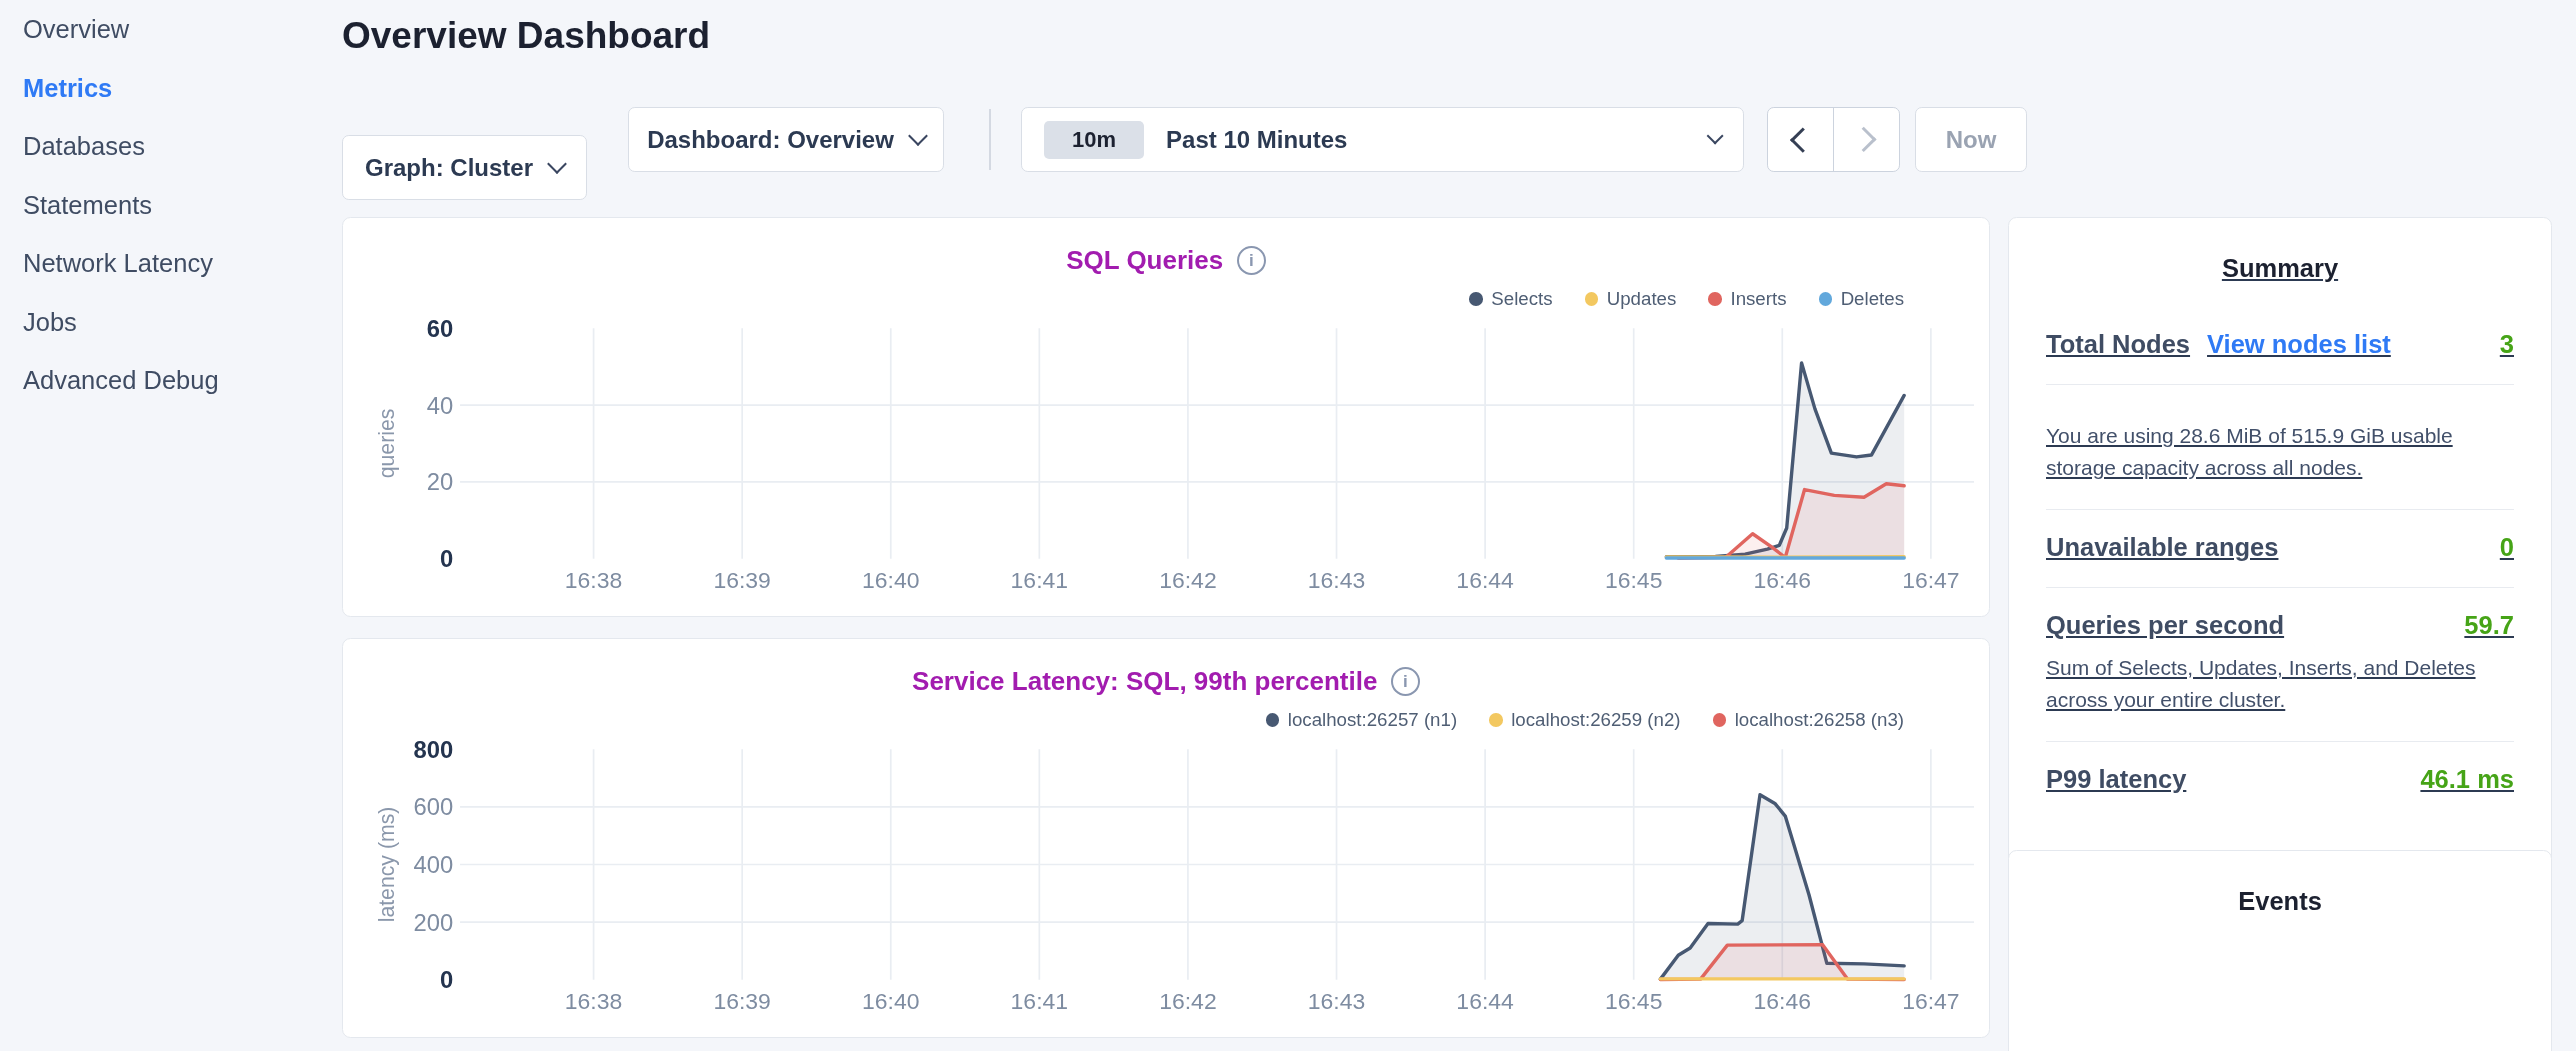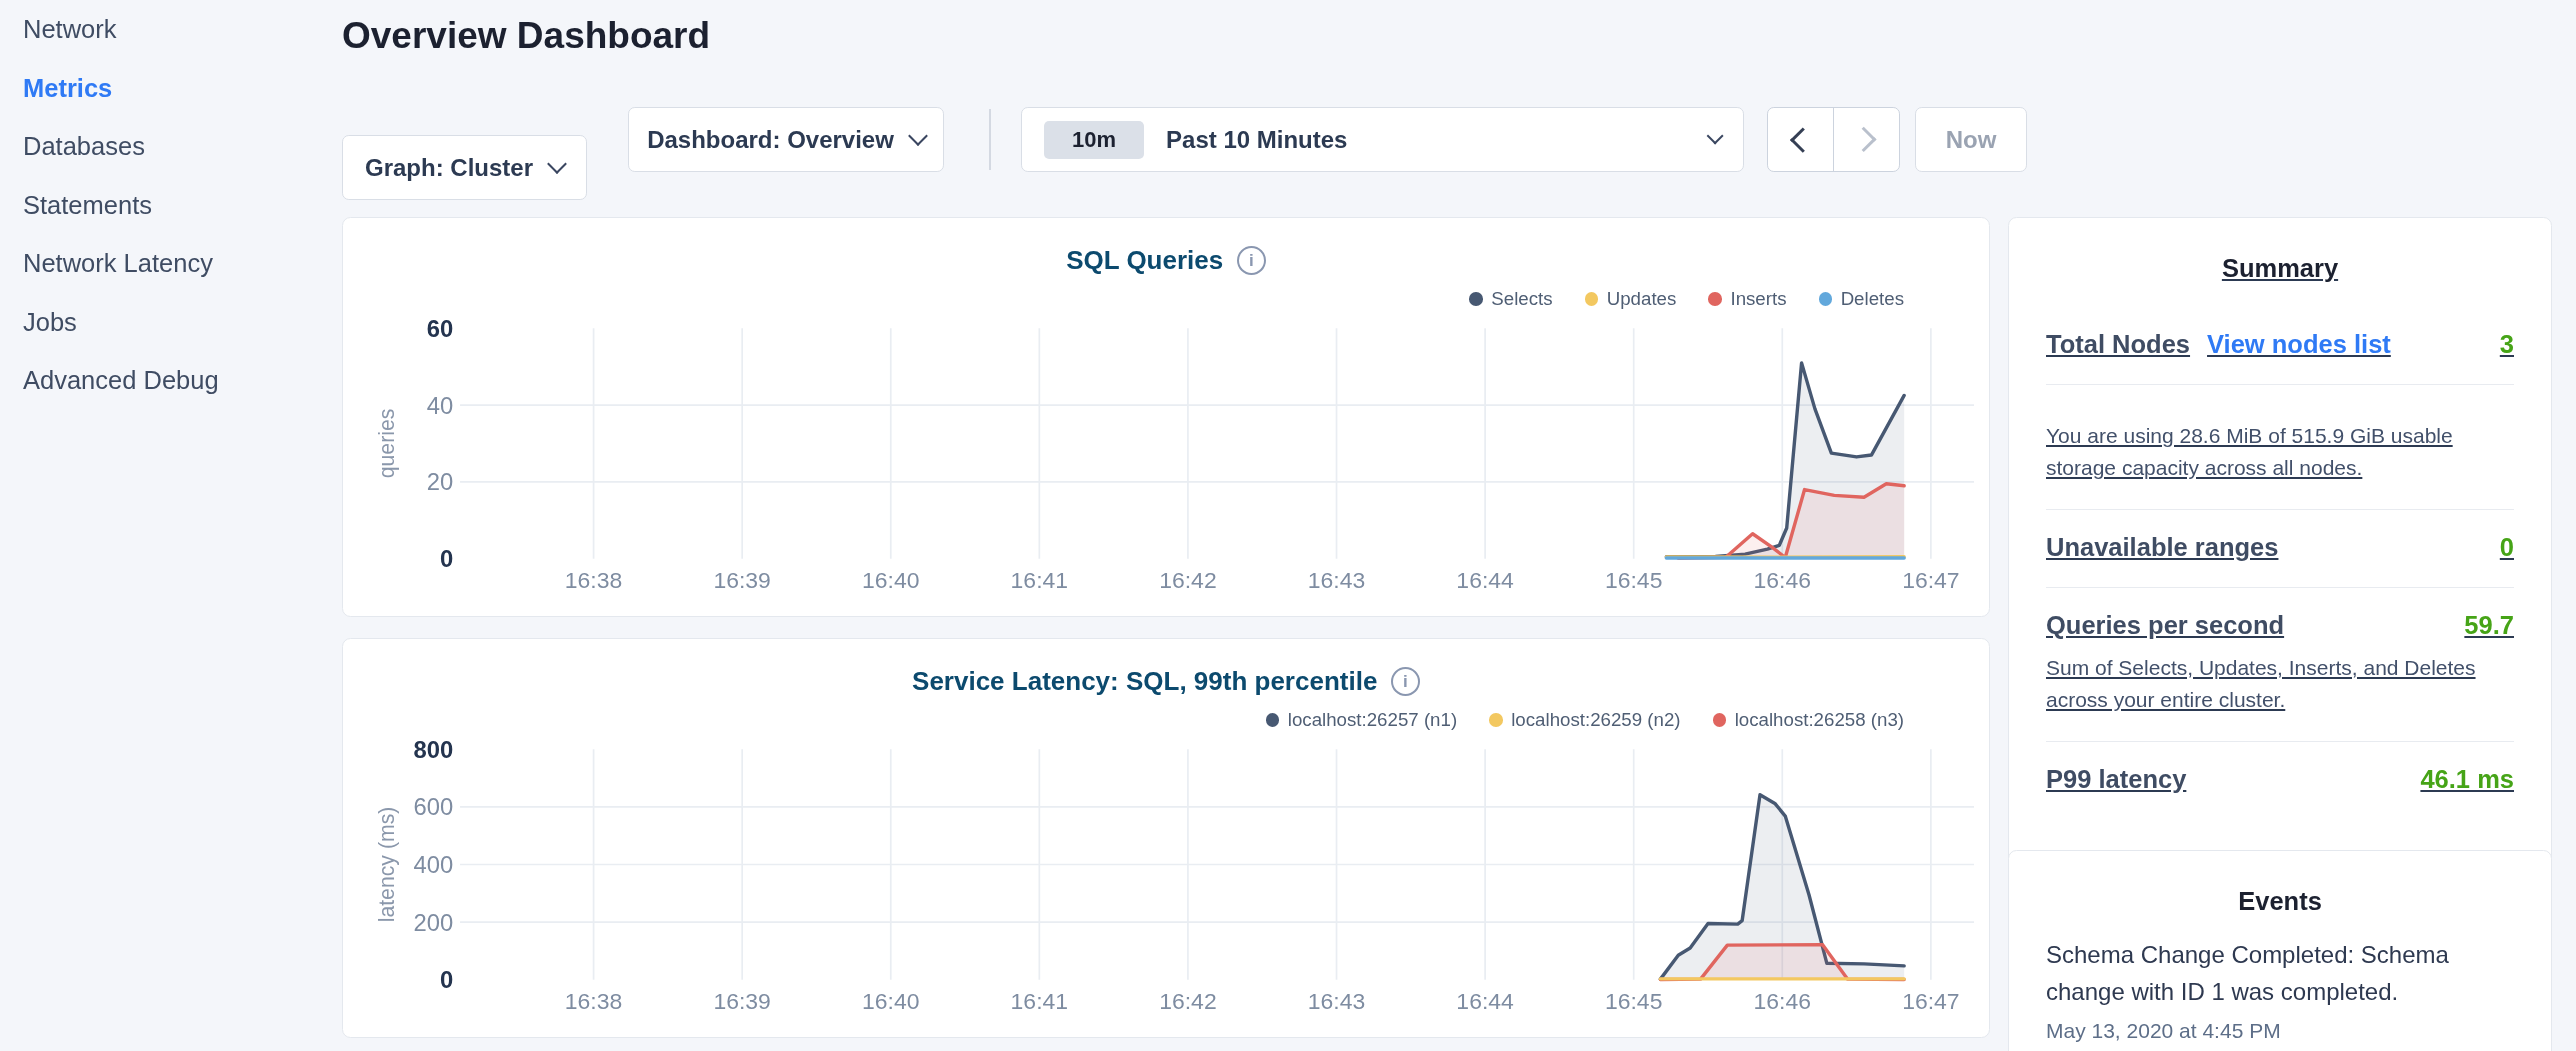--- a/index.html
+++ b/index.html
@@ -35,21 +35,21 @@
   .chev-r{width:14.5px;height:14.5px;border-left:3.4px solid #b9c0cc;border-bottom:3.4px solid #b9c0cc;transform:rotate(225deg);margin-right:5.1px;}
   #now-btn{left:1915px;top:107px;width:112px;height:65px;color:#9aa3b2;}
   
   .card{position:absolute;background:#fff;border:1.7px solid #e4e8ee;border-radius:8.5px;box-sizing:border-box;}
   #chart-card-1{left:342px;top:217px;width:1648px;height:400px;}
   #chart-card-2{left:342px;top:638px;width:1648px;height:400px;}
   #summary-card{left:2008px;top:217px;width:544px;height:716px;text-decoration:underline;}
   #events-card{left:2008px;top:850px;width:544px;height:247px;}
   
   .chart-head{position:absolute;top:27px;left:0;right:0;display:flex;justify-content:center;align-items:center;gap:13.6px;}
-  .chart-title{font-size:26px;font-weight:700;color:#0c4a6e;}
+  .chart-title{font-size:26px;font-weight:700;color:#a21caf;}
   .info-icon{width:29px;height:29px;border:2.6px solid #8a97b0;border-radius:50%;color:#8a97b0;
              font-size:17px;font-weight:600;display:flex;align-items:center;justify-content:center;cursor:pointer;box-sizing:border-box;}
   .legend{position:absolute;top:70px;right:85px;display:flex;gap:32px;align-items:center;}
   .legend-item{display:flex;gap:8.5px;align-items:center;font-size:18.7px;color:#4f5e74;}
   .dot{width:13.6px;height:13.6px;border-radius:50%;flex:none;}
   .plot{position:absolute;left:32px;top:100px;}
   
   .panel-title{margin:0;padding-top:36px;text-align:center;font-size:25.5px;font-weight:700;color:#1c2130;}
   .summary-rows{margin:24px 37px 0 37px;}
   .srow{padding:23px 0 25px 0;}
@@ -61,21 +61,21 @@
   .sdesc{margin:12px 0 0 0;font-size:21px;line-height:32px;color:#42506a;}
   
   .event-item{margin:20.4px 51px 0 37px;}
   .event-text{margin:0;font-size:24px;line-height:37px;color:#2e3950;}
   .event-time{margin:8.5px 0 0 0;font-size:21px;color:#5d6e88;}
 </style>
 </head>
 <body>
 
 <nav class="sidebar" id="sidebar-list">
-    <div class="nav-item">Network</div>
+    <div class="nav-item">Overview</div>
     <div class="nav-item active">Metrics</div>
     <div class="nav-item">Databases</div>
     <div class="nav-item">Statements</div>
     <div class="nav-item">Network Latency</div>
     <div class="nav-item">Jobs</div>
     <div class="nav-item">Advanced Debug</div>
   </nav>
 
 <h1 class="page-title">Overview Dashboard</h1>
 
@@ -244,20 +244,14 @@
 
       <span class="sval">46.1 ms</span>
     </div>
 
   </div>
     </div>
 </aside>
 
 <aside class="card" id="events-card">
   <h2 class="panel-title">Events</h2>
-  <div id="events-list">
-  <div class="event-item">
-    <p class="event-text">Schema Change Completed: Schema change with ID 1 was completed.</p>
-    <p class="event-time">May 13, 2020 at 4:45 PM</p>
-  </div>
-    </div>
 </aside>
 
 
 </body></html>

